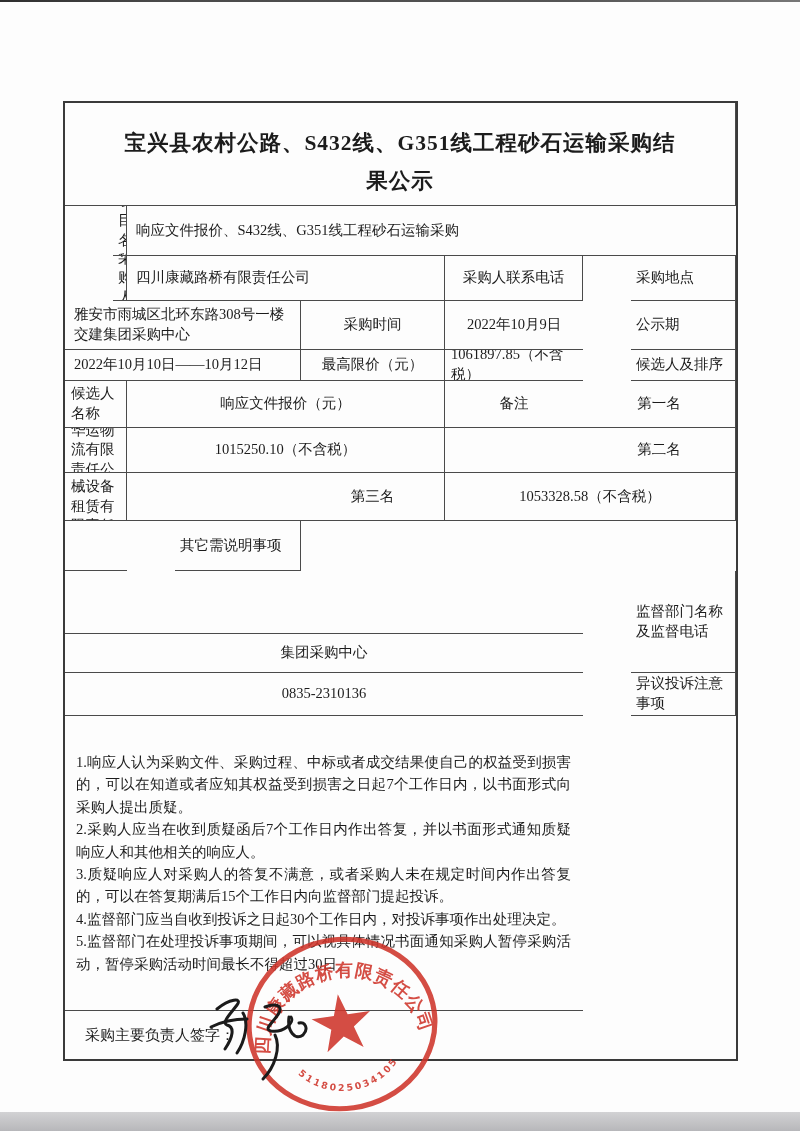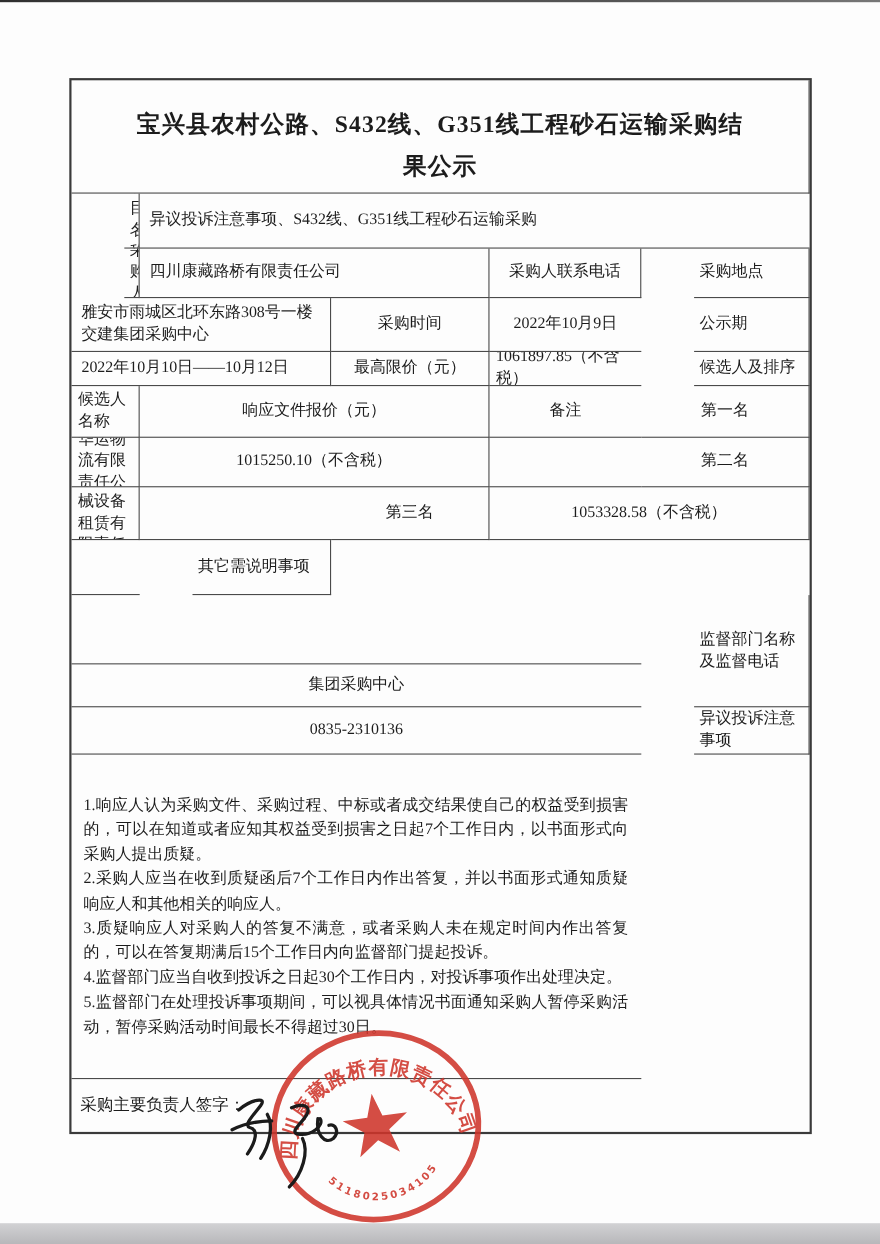--- a/index.html
+++ b/index.html
@@ -3,57 +3,57 @@
 <meta charset="utf-8">
 <style>
   html,body{margin:0;padding:0;background:#ffffff;}
   #page{position:relative;width:800px;height:1131px;background:#fdfdfd;overflow:hidden;
         font-family:"Liberation Serif","DejaVu Serif",serif;color:#1c1c1c;}
   #scan-top-edge{position:absolute;left:0;top:0;width:100%;height:2px;
         background:linear-gradient(90deg,#2e2e2e,#4a4a4a 20%,#555 70%,#777);}
   #scan-bottom-edge{position:absolute;left:0;top:1112px;width:100%;height:19px;
         background:linear-gradient(#d2d2d4,#b7b7ba);}
   
-  .tbl{position:absolute;left:63px;top:71px;width:675px;height:960px;
+  .tbl{position:absolute;left:63px;top:101px;width:675px;height:960px;
        display:grid;box-sizing:border-box;border:2px solid #3a3a3a;
        grid-template-columns:62px 174px 144px 138px 1fr;
        grid-template-rows:103px 50px 45px 49px 31px 47px 45px 48px 50px 63px 39px 43px 295px 1fr;}
   .c{border-right:1px solid #4a4a4a;border-bottom:1px solid #4a4a4a;
      box-sizing:border-box;display:flex;align-items:center;
      font-size:14.5px;line-height:1.35;overflow:hidden;}
   .lastcol{border-right:none;}
   .lastrow{border-bottom:none;}
   .lab{padding:2px 3px 2px 5px;word-break:break-all;margin-left:48px;}
   .val{padding:2px 6px 2px 9px;word-break:break-all;}
   .ctr{justify-content:center;text-align:left;padding:2px 6px;word-break:break-all;}
   .sp2{grid-column:span 2;}
   .sp4{grid-column:span 4;}
   .title-cell{grid-column:1 / span 5;justify-content:center;align-items:flex-start;
      padding:22px 52px 0 52px;text-align:center;font-size:21.5px;font-weight:bold;
      letter-spacing:1px;line-height:1.75;}
   .sup-label{grid-row:span 2;}
   .objection-cell{align-items:center;padding:6px 12px 6px 11px;justify-content:center;}
   .objection-text p{margin:0;font-size:14.5px;line-height:1.55;text-align:justify;word-break:break-all;}
-  .sign-cell{grid-column:1 / span 5;padding-left:8px;font-size:15px;}
+  .sign-cell{grid-column:1 / span 5;padding-left:20px;font-size:15px;}
   
   #seal{position:absolute;left:237px;top:930px;width:210px;height:188px;transform:rotate(-8deg);opacity:.88;}
   #signature{position:absolute;left:203px;top:983px;width:140px;height:110px;}
 </style>
 </head>
 <body>
 
 <div id="page">
   <div id="scan-top-edge"></div>
 
   <div class="tbl">
 
     <div class="c title-cell">宝兴县农村公路、S432线、G351线工程砂石运输采购结果公示</div>
 
     <div class="c lab">项目名称</div>
-    <div class="c val sp4 lastcol">异议投诉注意事项、S432线、G351线工程砂石运输采购</div>
+    <div class="c val sp4 lastcol">响应文件报价、S432线、G351线工程砂石运输采购</div>
 
     <div class="c lab">采购人</div>
     <div class="c val sp2">四川康藏路桥有限责任公司</div>
     <div class="c ctr">采购人联系电话</div>
 
     <div class="c lab">采购地点</div>
     <div class="c val sp2">雅安市雨城区北环东路308号一楼交建集团采购中心</div>
     <div class="c ctr">采购时间</div>
     <div class="c ctr lastcol">2022年10月9日</div>
 

